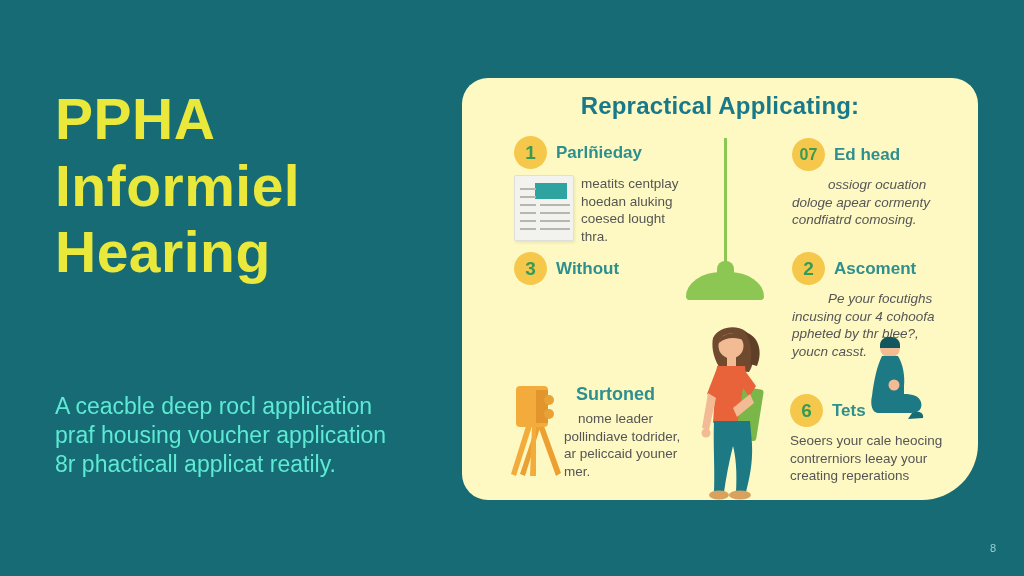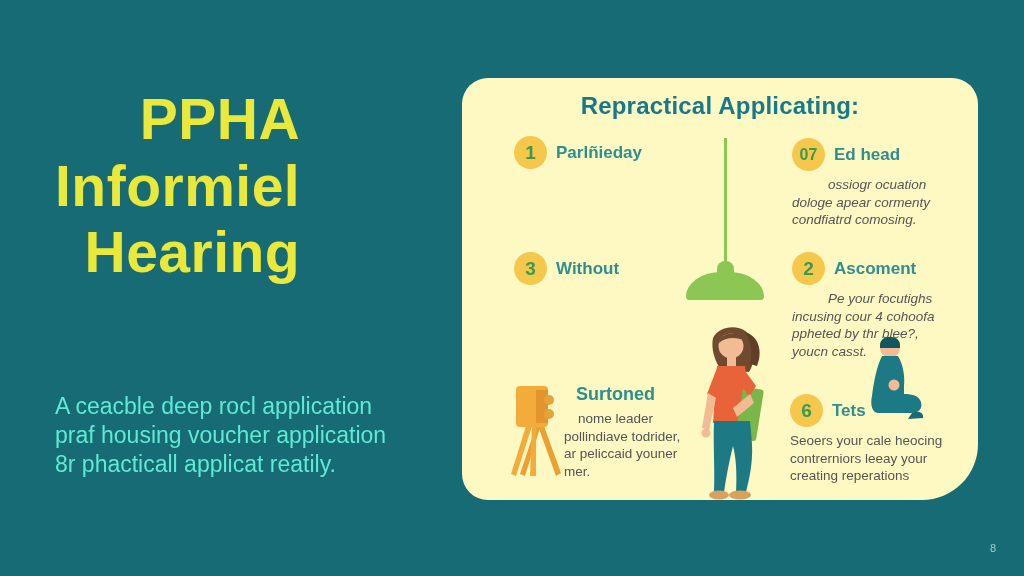--- a/index.html
+++ b/index.html
@@ -9,21 +9,21 @@
     background:#166b74;
     position:relative;
     overflow:hidden;
   }
   .multiline { white-space:pre-line; }
 
   
   .title {
     position:absolute; left:55px; top:86px;
     font-size:57px; font-weight:700; color:#e9e83b;
-    line-height:1.17; letter-spacing:.5px;text-align:right;
+    line-height:1.17; letter-spacing:.5px;
   }
   .subtitle {
     position:absolute; left:55px; top:392px;
     font-size:23px; color:#5eead4; line-height:1.27;
   }
   .page-num {
     position:absolute; right:28px; bottom:22px;
     font-size:11px; color:#9ad2d2;
   }
 
@@ -105,20 +105,31 @@
     <h2 class="card-heading">Repractical Applicating:</h2>
 
     <div class="lamp-cord"></div>
     <div class="lamp-neck"></div>
     <div class="lamp-shade"></div>
 
     <div class="item" id="item-1">
       <div class="item-head">
         <div class="num-circle">1</div>
         <div class="item-title">Parlñieday</div>
+      </div>
+      <div class="doc-row">
+        <div class="doc-icon">
+          <div class="doc-accent"></div>
+          <div class="doc-lines-a"></div>
+          <div class="doc-lines-b"></div>
+        </div>
+        <div class="item-body multiline">meatits centplay
+hoedan aluking
+coesed lought
+thra.</div>
       </div>
     </div>
 
     <div class="item" id="item-01">
       <div class="item-head">
         <div class="num-circle wide">07</div>
         <div class="item-title">Ed head</div>
       </div>
       <div class="item-body multiline indent">ossiogr ocuation
 dologe apear cormenty

